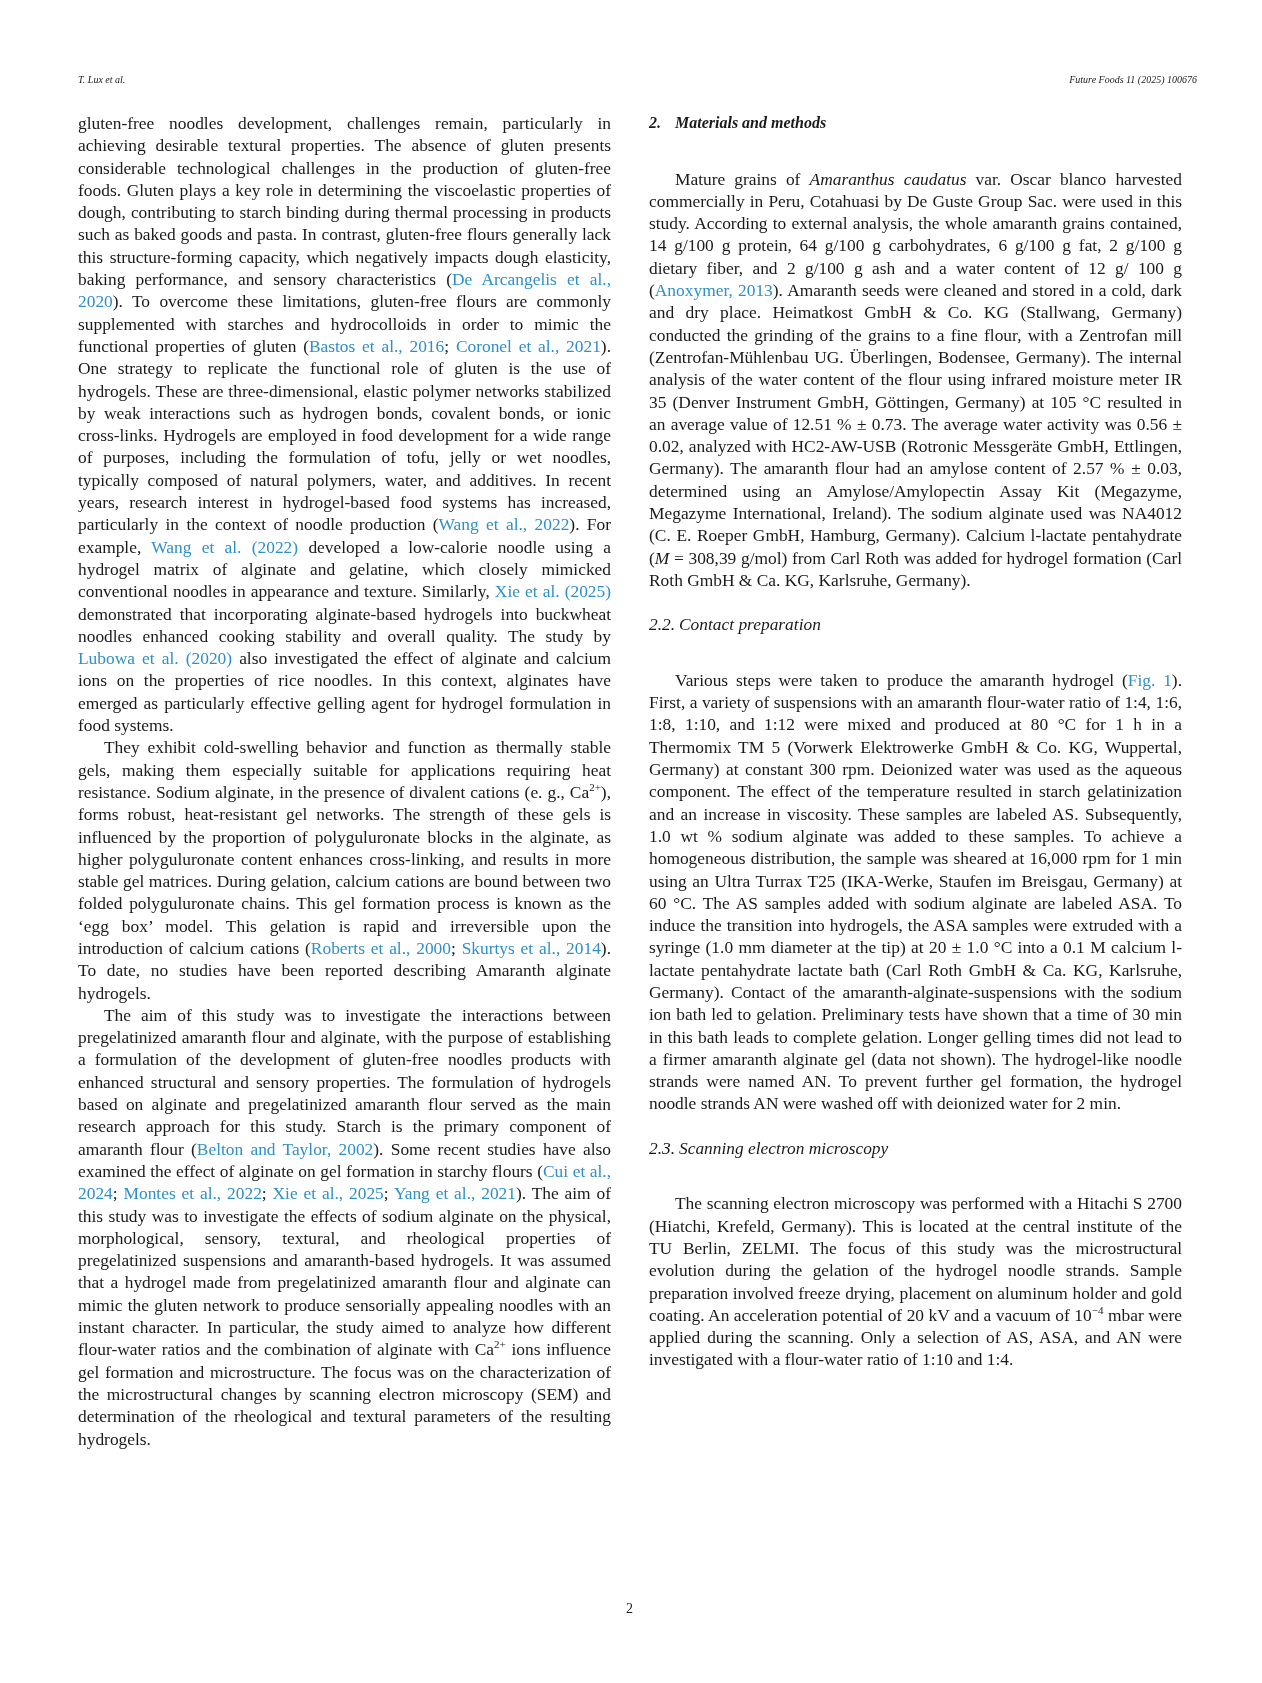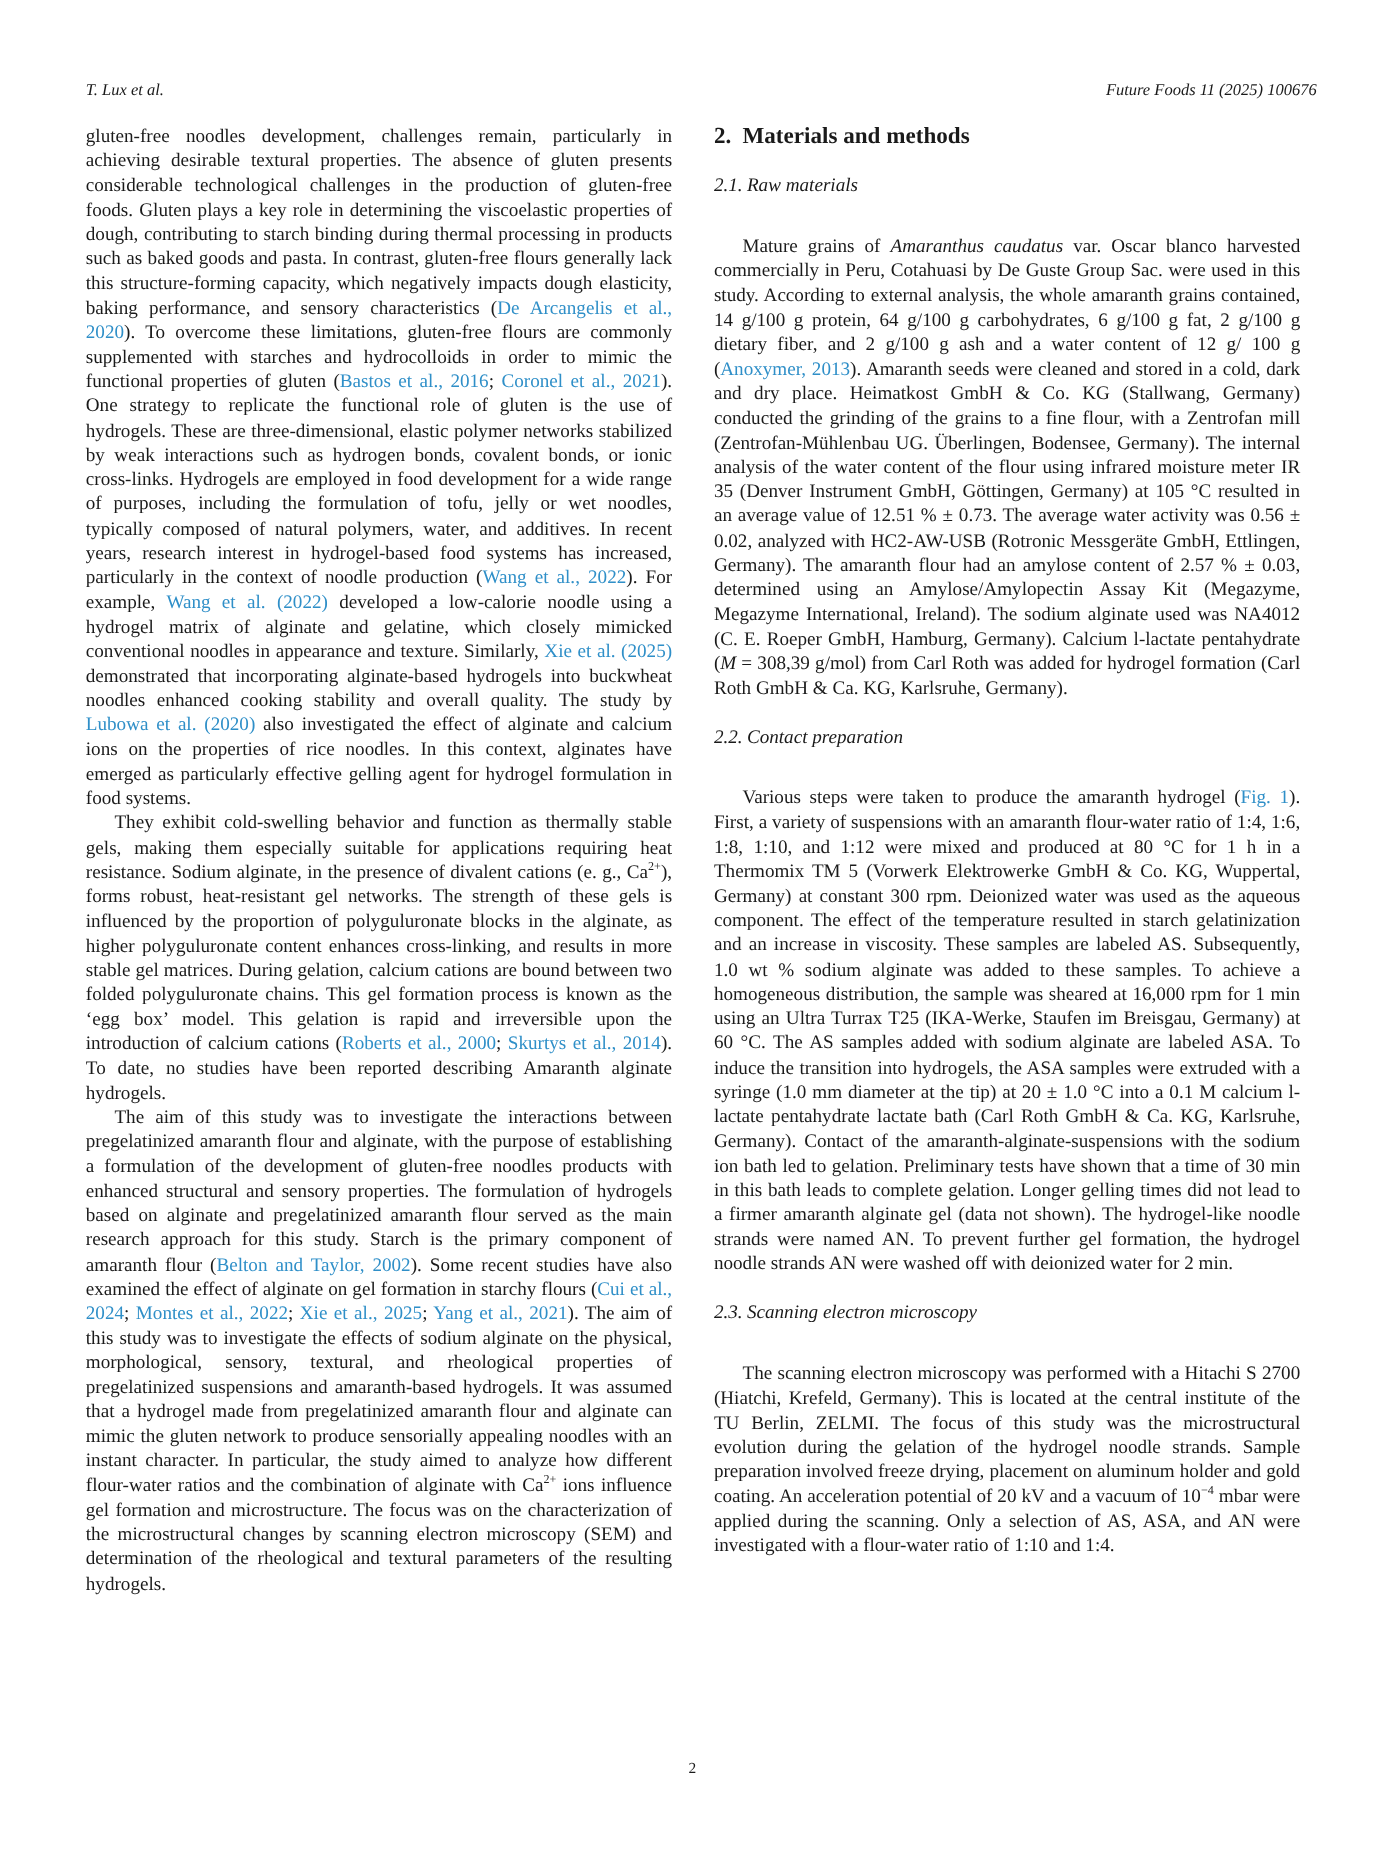--- a/index.html
+++ b/index.html
@@ -1,27 +1,27 @@
 <!DOCTYPE html>
 <html><head>
 <meta charset="utf-8">
 <style>
   html,body{margin:0;padding:0;background:#fff;}
   body{width:1262px;height:1683px;position:relative;overflow:hidden;color:#1a1a1a;
        font-family:"Liberation Serif","DejaVu Serif",serif;}
-  .hdr{position:absolute;top:74px;font-style:italic;font-size:15px;}
+  .hdr{position:absolute;top:74px;font-style:italic;font-size:10px;}
   .hdr-left{left:78px;}
   .hdr-right{right:65px;font-style:italic;}
   .col{position:absolute;top:112px;width:533px;font-size:17.4px;line-height:22.3px;text-align:justify;hyphens:manual;}
   .col-left{left:78px;}
   .col-right{left:649px;}
   p{margin:0;text-indent:26px;}
   p.noindent{text-indent:0;}
   .lnk{color:#2f8fc8;}
-  .sec{font-weight:bold;font-size:21px;margin:0 0 22.3px 0;}
+  .sec{font-weight:bold;font-size:16px;margin:0 0 22.3px 0;font-style:italic;}
   .sec .num{display:inline-block;width:26px;}
   .sub{font-style:italic;margin:0 0 22.3px 0;}
   .sub .num{display:inline-block;width:30px;}
   .gap{height:22.3px;}
   sup{font-size:11px;line-height:0;}
   .pagenum{position:absolute;top:1601px;left:626px;font-size:14px;}
 </style>
 </head>
 <body>
 
@@ -32,21 +32,20 @@
   <p class="noindent"><span>gluten-free noodles development, challenges remain, particularly in achieving desirable textural properties. The absence of gluten presents considerable technological challenges in the production of gluten-free foods. Gluten plays a key role in determining the viscoelastic proper­ties of dough, contributing to starch binding during thermal processing in products such as baked goods and pasta. In contrast, gluten-free flours generally lack this structure-forming capacity, which negatively impacts dough elasticity, baking performance, and sensory characteristics (</span><a class="lnk">De Arcangelis et al., 2020</a><span>). To overcome these limitations, gluten-free flours are commonly supplemented with starches and hydrocolloids in order to mimic the functional properties of gluten (</span><a class="lnk">Bastos et al., 2016</a><span>; </span><a class="lnk">Coronel et al., 2021</a><span>). One strategy to replicate the functional role of gluten is the use of hydrogels. These are three-dimensional, elastic polymer networks stabilized by weak interactions such as hydrogen bonds, covalent bonds, or ionic cross-links. Hydrogels are employed in food development for a wide range of purposes, including the formu­lation of tofu, jelly or wet noodles, typically composed of natural poly­mers, water, and additives. In recent years, research interest in hydrogel-based food systems has increased, particularly in the context of noodle production (</span><a class="lnk">Wang et al., 2022</a><span>). For example, </span><a class="lnk">Wang et al. (2022)</a><span> developed a low-calorie noodle using a hydrogel matrix of alginate and gelatine, which closely mimicked conventional noodles in appearance and texture. Similarly, </span><a class="lnk">Xie et al. (2025)</a><span> demonstrated that incorporating alginate-based hydrogels into buckwheat noodles enhanced cooking stability and overall quality. The study by </span><a class="lnk">Lubowa et al. (2020)</a><span> also investigated the effect of alginate and calcium ions on the properties of rice noodles. In this context, alginates have emerged as particularly effective gelling agent for hydrogel formulation in food systems.</span></p>
 
   <p><span>They exhibit cold-swelling behavior and function as thermally stable gels, making them especially suitable for applications requiring heat resistance. Sodium alginate, in the presence of divalent cations (e. g., Ca</span><sup>2+</sup><span>), forms robust, heat-resistant gel networks. The strength of these gels is influenced by the proportion of polyguluronate blocks in the alginate, as higher polyguluronate content enhances cross-linking, and results in more stable gel matrices. During gelation, calcium cations are bound between two folded polyguluronate chains. This gel formation process is known as the ‘egg box’ model. This gelation is rapid and irreversible upon the introduction of calcium cations (</span><a class="lnk">Roberts et al., 2000</a><span>; </span><a class="lnk">Skurtys et al., 2014</a><span>). To date, no studies have been reported describing Amaranth alginate hydrogels.</span></p>
 
   <p><span>The aim of this study was to investigate the interactions between pregelatinized amaranth flour and alginate, with the purpose of estab­lishing a formulation of the development of gluten-free noodles products with enhanced structural and sensory properties. The formulation of hydrogels based on alginate and pregelatinized amaranth flour served as the main research approach for this study. Starch is the primary component of amaranth flour (</span><a class="lnk">Belton and Taylor, 2002</a><span>). Some recent studies have also examined the effect of alginate on gel formation in starchy flours (</span><a class="lnk">Cui et al., 2024</a><span>; </span><a class="lnk">Montes et al., 2022</a><span>; </span><a class="lnk">Xie et al., 2025</a><span>; </span><a class="lnk">Yang et al., 2021</a><span>). The aim of this study was to investigate the effects of so­dium alginate on the physical, morphological, sensory, textural, and rheological properties of pregelatinized suspensions and amaranth-based hydrogels. It was assumed that a hydrogel made from pregelatinized amaranth flour and alginate can mimic the gluten network to produce sensorially appealing noodles with an instant character. In particular, the study aimed to analyze how different flour-water ratios and the combination of alginate with Ca</span><sup>2+</sup><span> ions in­fluence gel formation and microstructure. The focus was on the char­acterization of the microstructural changes by scanning electron microscopy (SEM) and determination of the rheological and textural parameters of the resulting hydrogels.</span></p>
 </div>
 
 <div class="col col-right">
   <div class="sec"><span class="num">2.</span><span>Materials and methods</span></div>
 
-  <div class="sub"><span class="num">2.1.</span><span>Raw materials</span></div>
   <div class="gap" style="height:11px"></div>
   <p><span>Mature grains of </span><em>Amaranthus caudatus</em><span> var. Oscar blanco harvested commercially in Peru, Cotahuasi by De Guste Group Sac. were used in this study. According to external analysis, the whole amaranth grains contained, 14 g/100 g protein, 64 g/100 g carbohydrates, 6 g/100 g fat, 2 g/100 g dietary fiber, and 2 g/100 g ash and a water content of 12 g/ 100 g (</span><a class="lnk">Anoxymer, 2013</a><span>). Amaranth seeds were cleaned and stored in a cold, dark and dry place. Heimatkost GmbH &amp; Co. KG (Stallwang, Germany) conducted the grinding of the grains to a fine flour, with a Zentrofan mill (Zentrofan-Mühlenbau UG. Überlingen, Bodensee, Ger­many). The internal analysis of the water content of the flour using infrared moisture meter IR 35 (Denver Instrument GmbH, Göttingen, Germany) at 105 °C resulted in an average value of 12.51 % ± 0.73. The average water activity was 0.56 ± 0.02, analyzed with HC2-AW-USB (Rotronic Messgeräte GmbH, Ettlingen, Germany). The amaranth flour had an amylose content of 2.57 % ± 0.03, determined using an Amy­lose/Amylopectin Assay Kit (Megazyme, Megazyme International, Ireland). The sodium alginate used was NA4012 (C. E. Roeper GmbH, Hamburg, Germany). Calcium l-lactate pentahydrate (</span><em>M</em><span> = 308,39 g/mol) from Carl Roth was added for hydrogel formation (Carl Roth GmbH &amp; Ca. KG, Karlsruhe, Germany).</span></p>
   <div class="gap" style="height:22px"></div>
 
   <div class="sub"><span class="num">2.2.</span><span>Contact preparation</span></div>
   <div class="gap" style="height:11px"></div>
   <p><span>Various steps were taken to produce the amaranth hydrogel (</span><a class="lnk">Fig. 1</a><span>). First, a variety of suspensions with an amaranth flour-water ratio of 1:4, 1:6, 1:8, 1:10, and 1:12 were mixed and produced at 80 °C for 1 h in a Thermomix TM 5 (Vorwerk Elektrowerke GmbH &amp; Co. KG, Wuppertal, Germany) at constant 300 rpm. Deionized water was used as the aqueous component. The effect of the temperature resulted in starch gelatinization and an increase in viscosity. These samples are labeled AS. Subsequently, 1.0 wt % sodium alginate was added to these samples. To achieve a homogeneous distribution, the sample was sheared at 16,000 rpm for 1 min using an Ultra Turrax T25 (IKA-Werke, Staufen im Breisgau, Germany) at 60 °C. The AS samples added with sodium algi­nate are labeled ASA. To induce the transition into hydrogels, the ASA samples were extruded with a syringe (1.0 mm diameter at the tip) at 20 ± 1.0 °C into a 0.1 M calcium l-lactate pentahydrate lactate bath (Carl Roth GmbH &amp; Ca. KG, Karlsruhe, Germany). Contact of the amaranth-alginate-suspensions with the sodium ion bath led to gelation. Pre­liminary tests have shown that a time of 30 min in this bath leads to complete gelation. Longer gelling times did not lead to a firmer amaranth alginate gel (data not shown). The hydrogel-like noodle strands were named AN. To prevent further gel formation, the hydrogel noodle strands AN were washed off with deionized water for 2 min.</span></p>
   <div class="gap" style="height:22px"></div>
 
   <div class="sub"><span class="num">2.3.</span><span>Scanning electron microscopy</span></div>

